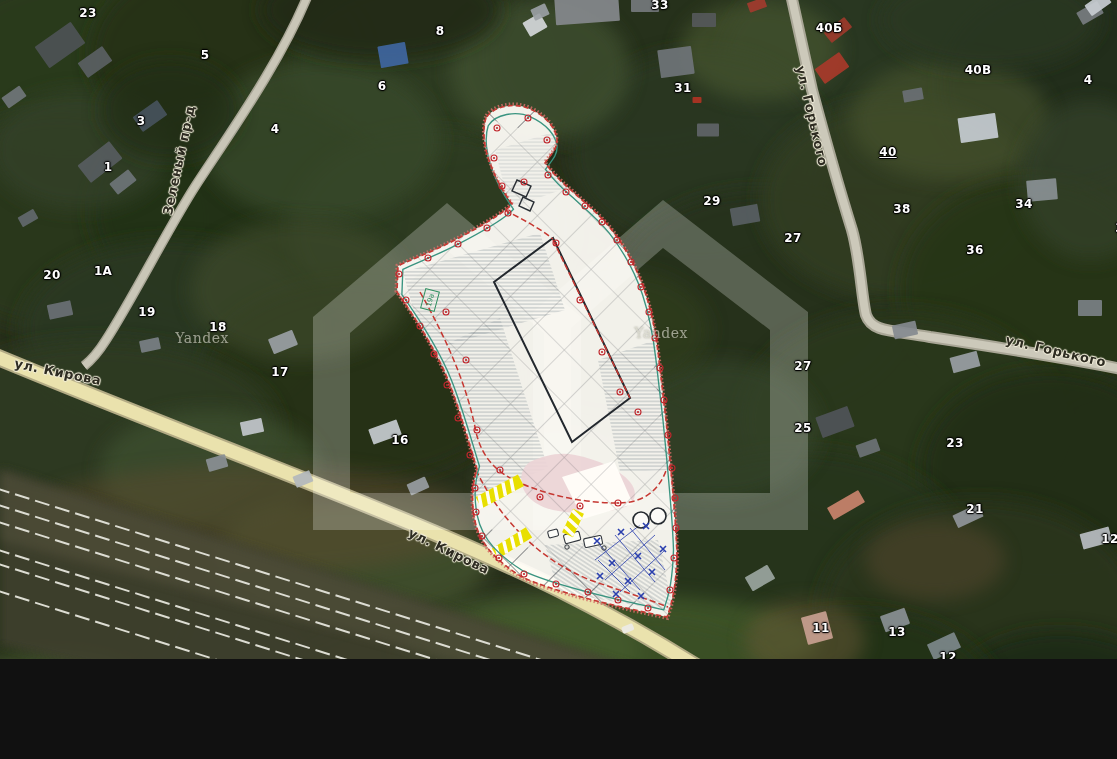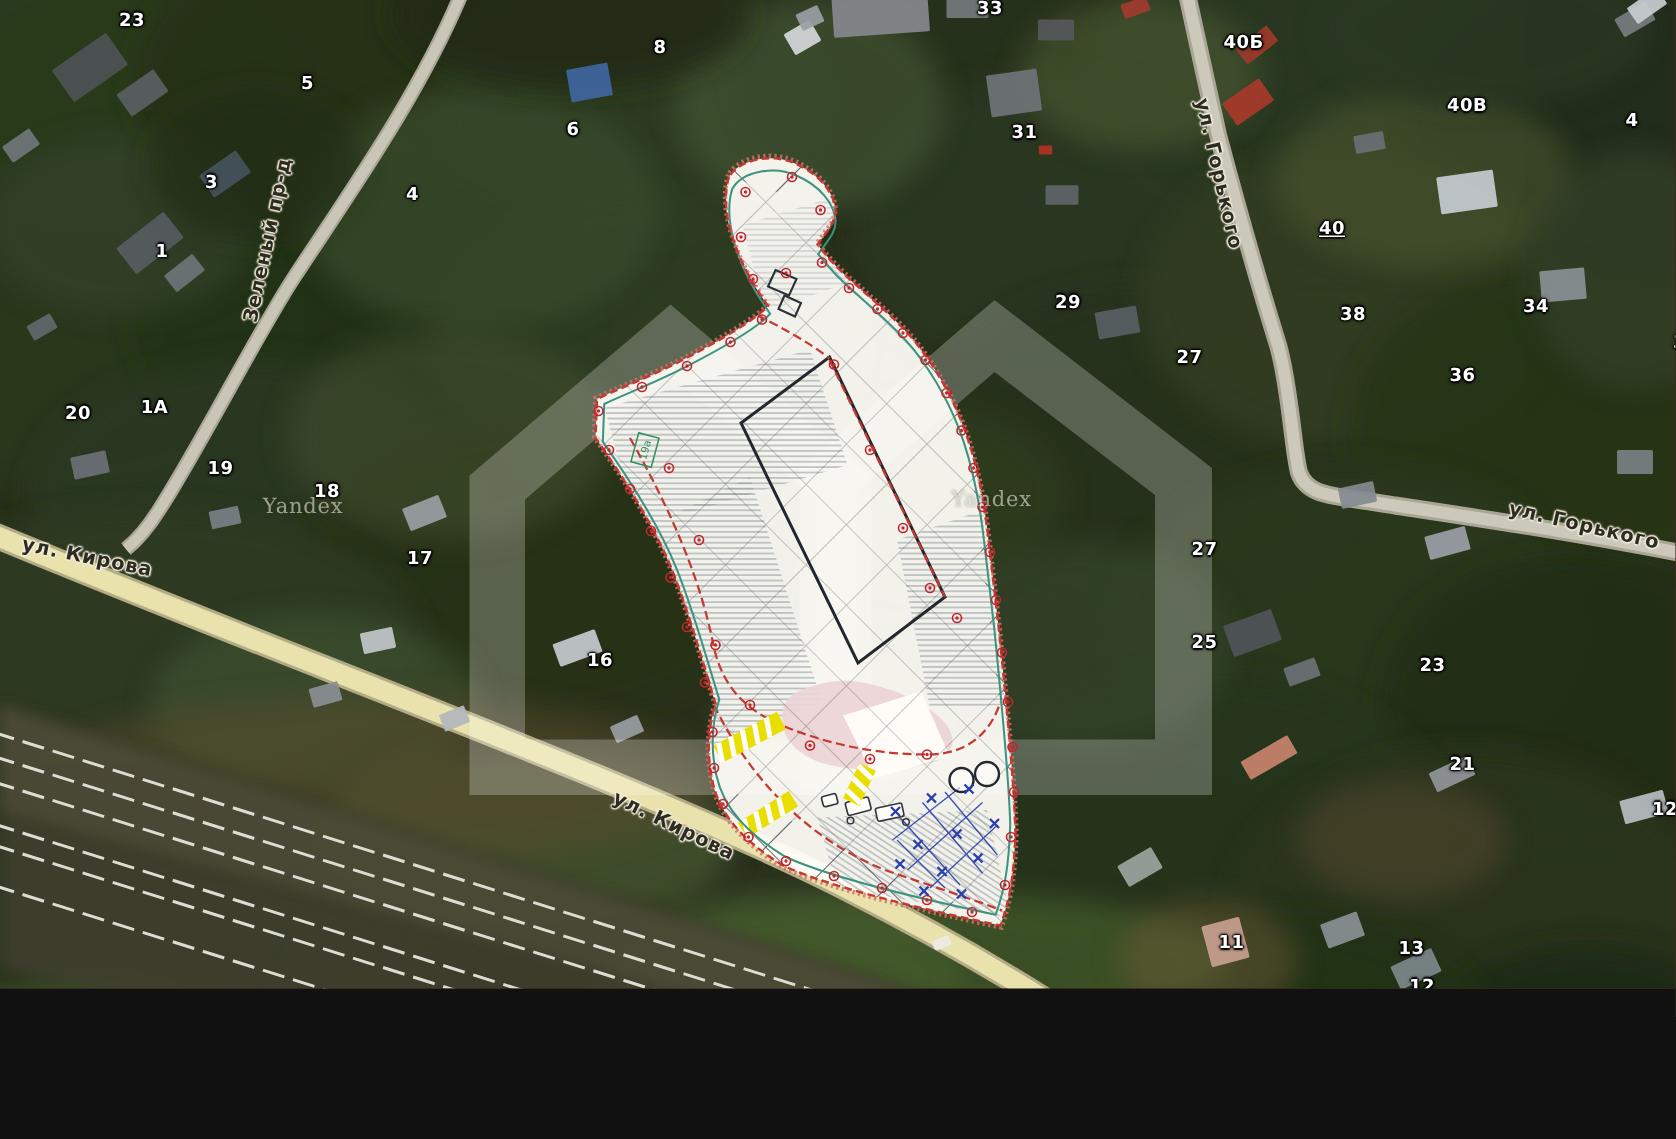--- a/index.html
+++ b/index.html
@@ -513,21 +513,21 @@
       <div class="house-num" style="left: 829px; top: 28px;">40Б</div>
       <div class="house-num" style="left: 978px; top: 70px;">40В</div>
       <div class="house-num" style="left: 1088px; top: 80px;">4</div>
       <div class="house-num" style="left: 888px; top: 152px; text-decoration: underline;">40</div>
       <div class="house-num" style="left: 890px; top: 209px; margin-left: 12px;">38</div>
       <div class="house-num" style="left: 1024px; top: 204px;">34</div>
       <div class="house-num" style="left: 1124px; top: 228px;">32</div>
       <div class="house-num" style="left: 975px; top: 250px;">36</div>
       <div class="house-num" style="left: 1110px; top: 539px;">12</div>
       <div class="house-num" style="left: 821px; top: 628px;">11</div>
-      <div class="house-num" style="left: 897px; top: 632px; margin-left: 44px;">13</div>
+      <div class="house-num" style="left: 897px; top: 632px;">13</div>
       <div class="house-num" style="left: 948px; top: 657px;">12</div>
       <div class="house-num" style="left: 1108px; top: 682px;">10А</div>
       <div class="house-num" style="left: 1037px; top: 719px;">11</div>
       <div class="street-label" style="left: 58px; top: 372px; transform: translate(-50%, -50%) rotate(11.5deg);">ул. Кирова</div>
       <div class="street-label" style="left: 449px; top: 551px; transform: translate(-50%, -50%) rotate(26deg);">ул. Кирова</div>
       <div class="street-label" style="left: 812px; top: 116px; transform: translate(-50%, -50%) rotate(77deg);">ул. Горького</div>
       <div class="street-label" style="left: 1056px; top: 351px; transform: translate(-50%, -50%) rotate(13deg);">ул. Горького</div>
       <div class="street-label" style="left: 179px; top: 160px; transform: translate(-50%, -50%) rotate(-78deg);">Зеленый пр-д</div>
       <div class="yandex-wm" style="left: 202px; top: 338px;">Yandex</div>
       <div class="yandex-wm" style="left: 661px; top: 333px;">Yandex</div>

